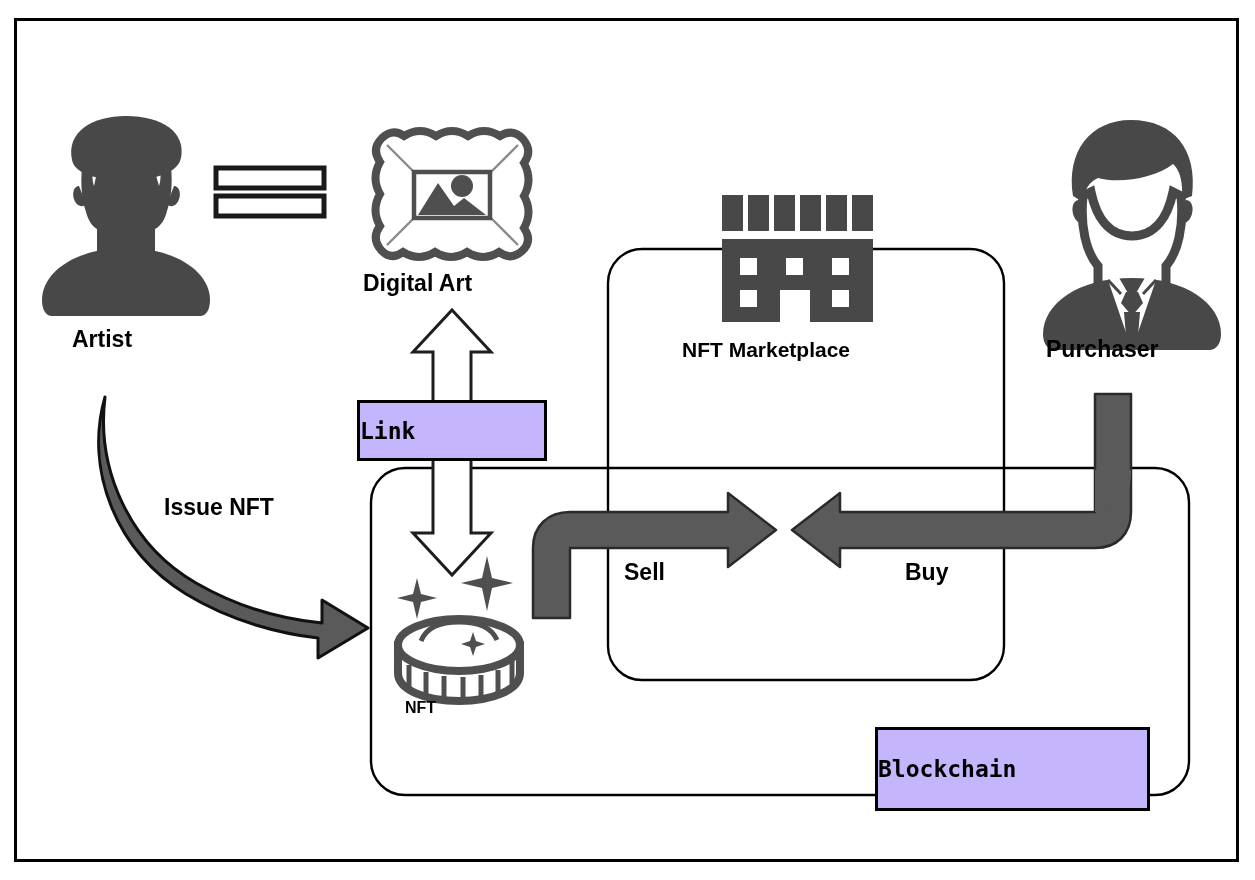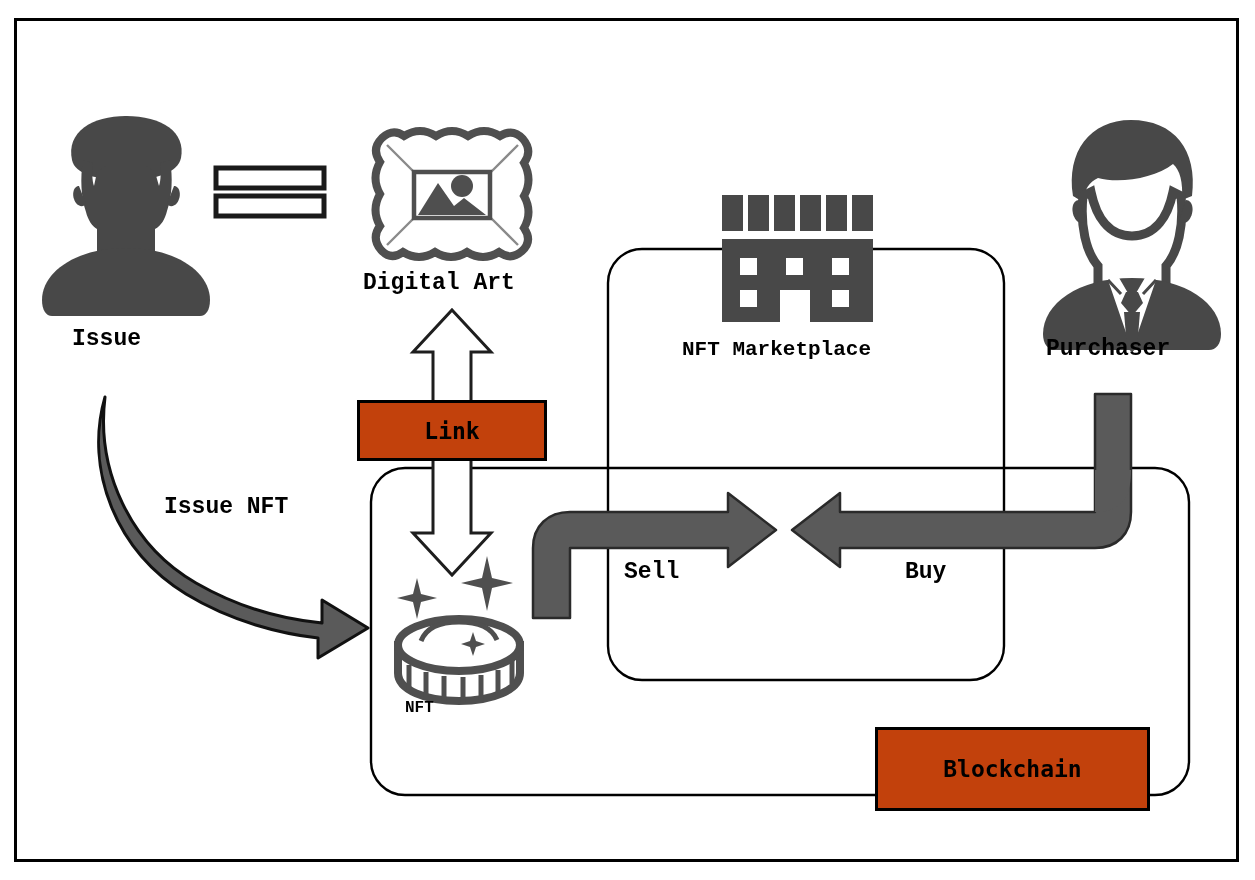--- a/index.html
+++ b/index.html
@@ -22,35 +22,35 @@
   }
   #diagram-svg {
     position: absolute;
     left: 0;
     top: 0;
     width: 1255px;
     height: 880px;
   }
   .dlabel {
     position: absolute;
-    font-family: Liberation Mono, monospace;
+    font-family: Liberation Sans, sans-serif;
     font-weight: bold;
     color: #000000;
     white-space: nowrap;
     letter-spacing: 0px;
     line-height: 1;
   }
   .boxlabel {
     position: absolute;
-    background: #c2410c;
+    background: #c4b5fd;
     border: 3px solid #000000;
     box-sizing: border-box;
     display: flex;
     align-items: center;
-    justify-content: center;
+    justify-content: flex-start;
     font-family: "DejaVu Sans Mono", "Liberation Mono", monospace;
     font-weight: bold;
     color: #000000;
     white-space: nowrap;
   }
 </style>
 </head>
 <body>
 
 <div id="stage">
@@ -264,21 +264,21 @@
              L 840 493
              L 840 512
              L 1095 512
              L 1095 394 Z" fill="#5a5a5a" stroke="#2a2a2a" stroke-width="2.5" stroke-linejoin="round"></path>
     <path d="M 1131 470
              C 1131 500, 1120 512, 1095 512
              L 1095 470 Z" fill="#5a5a5a"></path>
 
   </svg>
 
-  <div class="dlabel" style="left:72px; top:328px; font-size:23px;">Issue</div>
+  <div class="dlabel" style="left:72px; top:328px; font-size:23px;">Artist</div>
 
   <div class="dlabel" style="left:363px; top:272px; font-size:23px;">Digital Art</div>
 
   <div class="dlabel" style="left:682px; top:339px; font-size:21px;">NFT Marketplace</div>
 
   <div class="dlabel" style="left:1046px; top:338px; font-size:23px;">Purchaser</div>
 
   <div class="dlabel" style="left:405px; top:700px; font-size:16px;">NFT</div>
 
   <div class="dlabel" style="left:164px; top:496px; font-size:23px;">Issue NFT</div>

